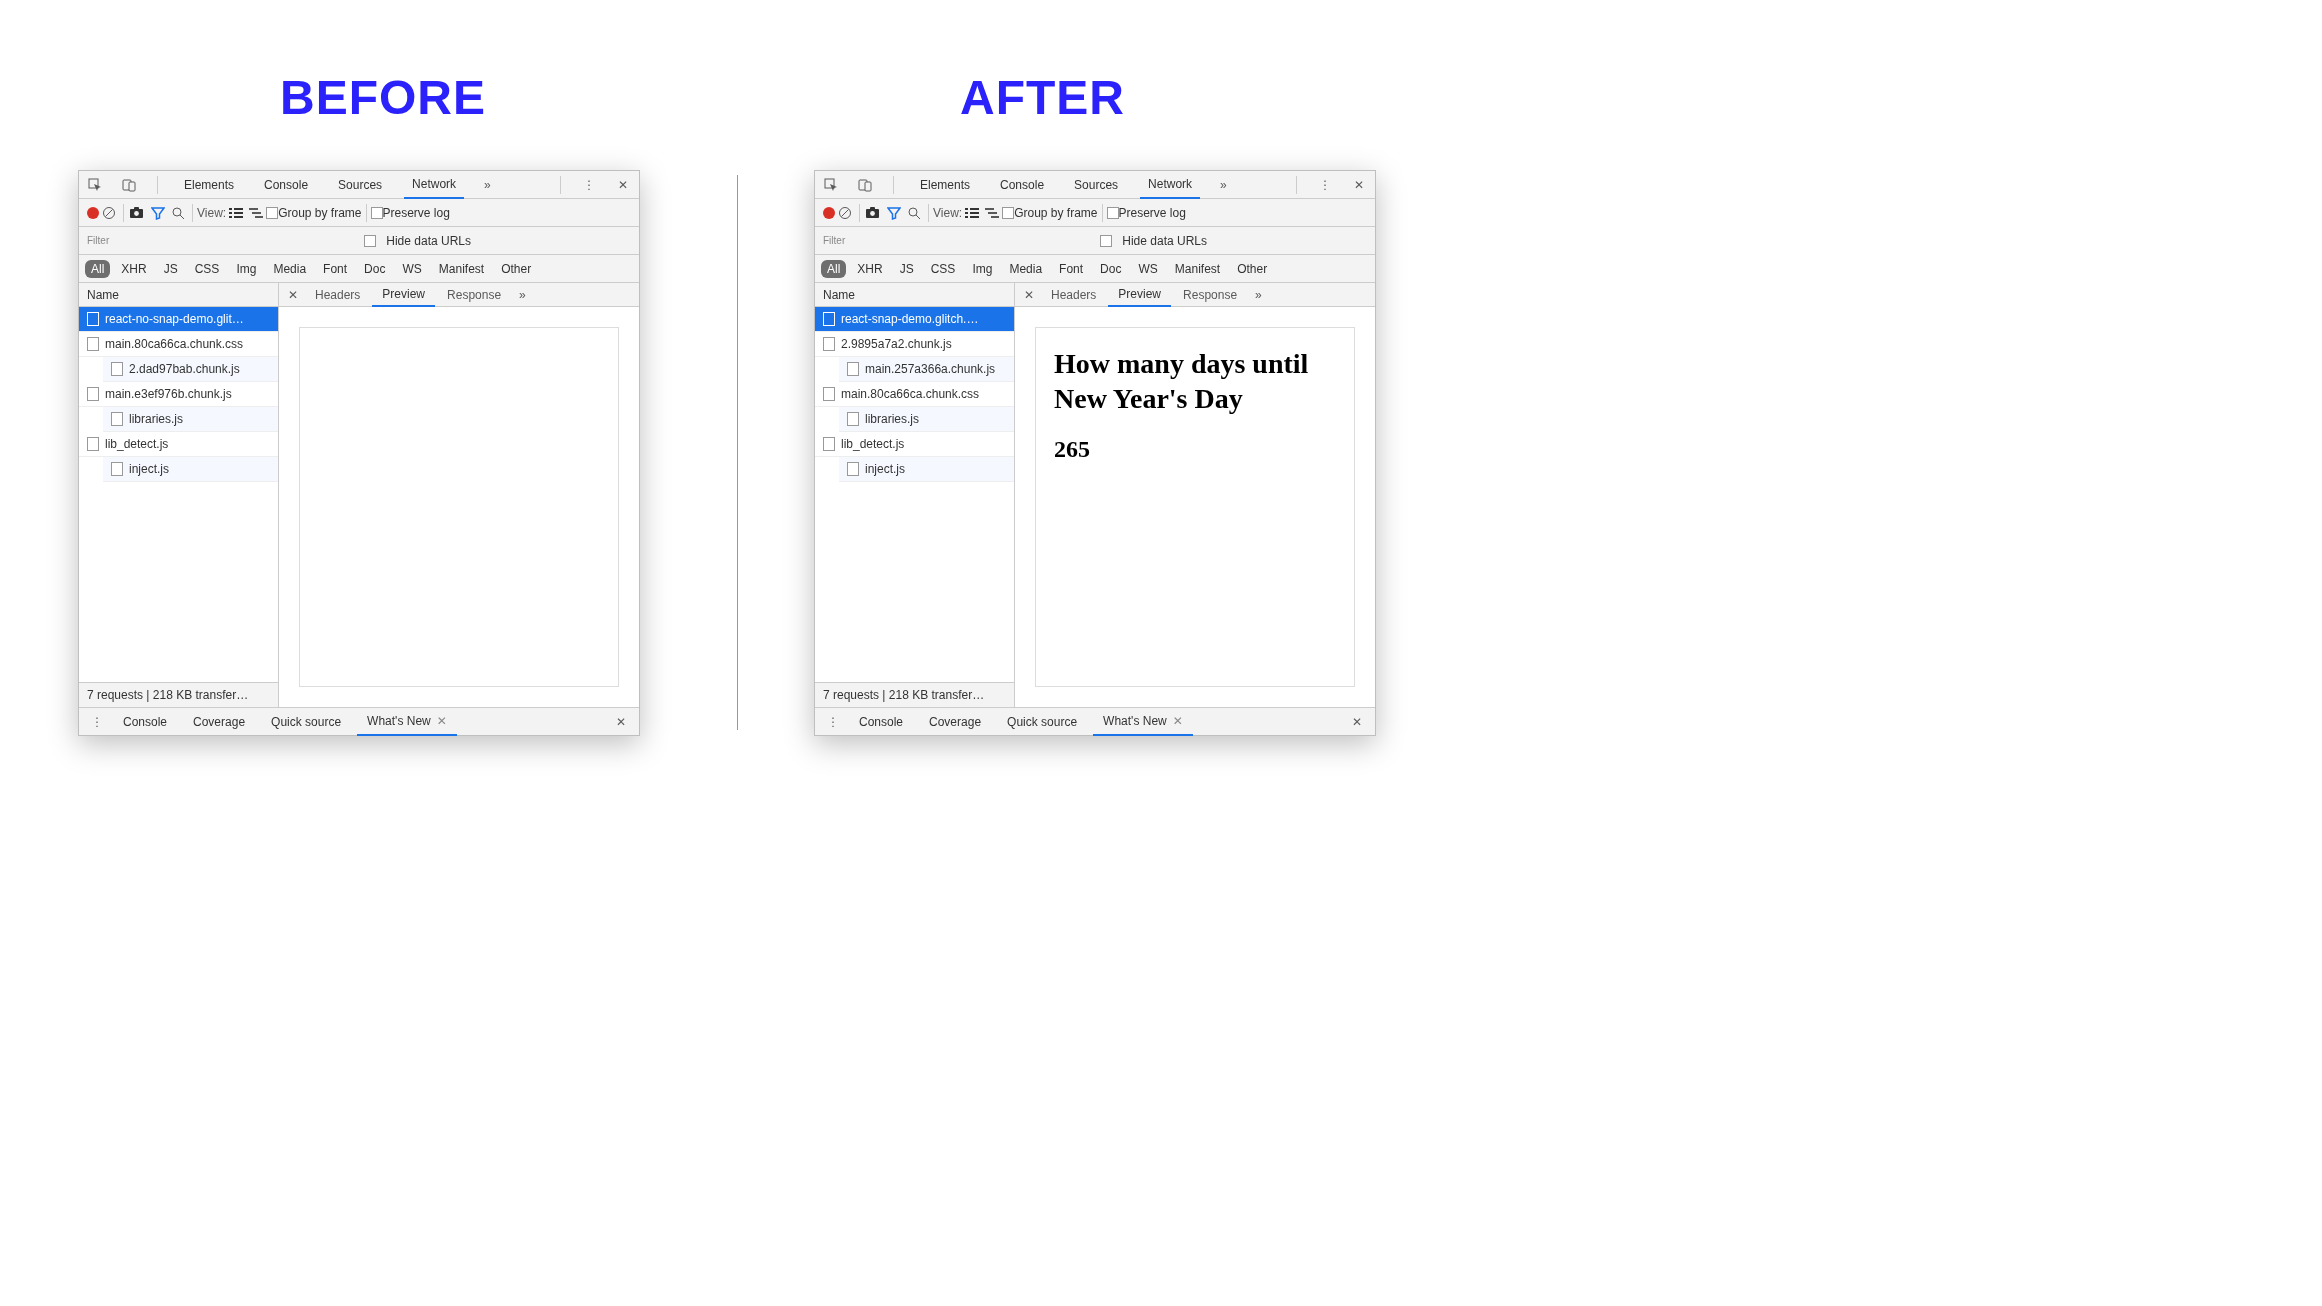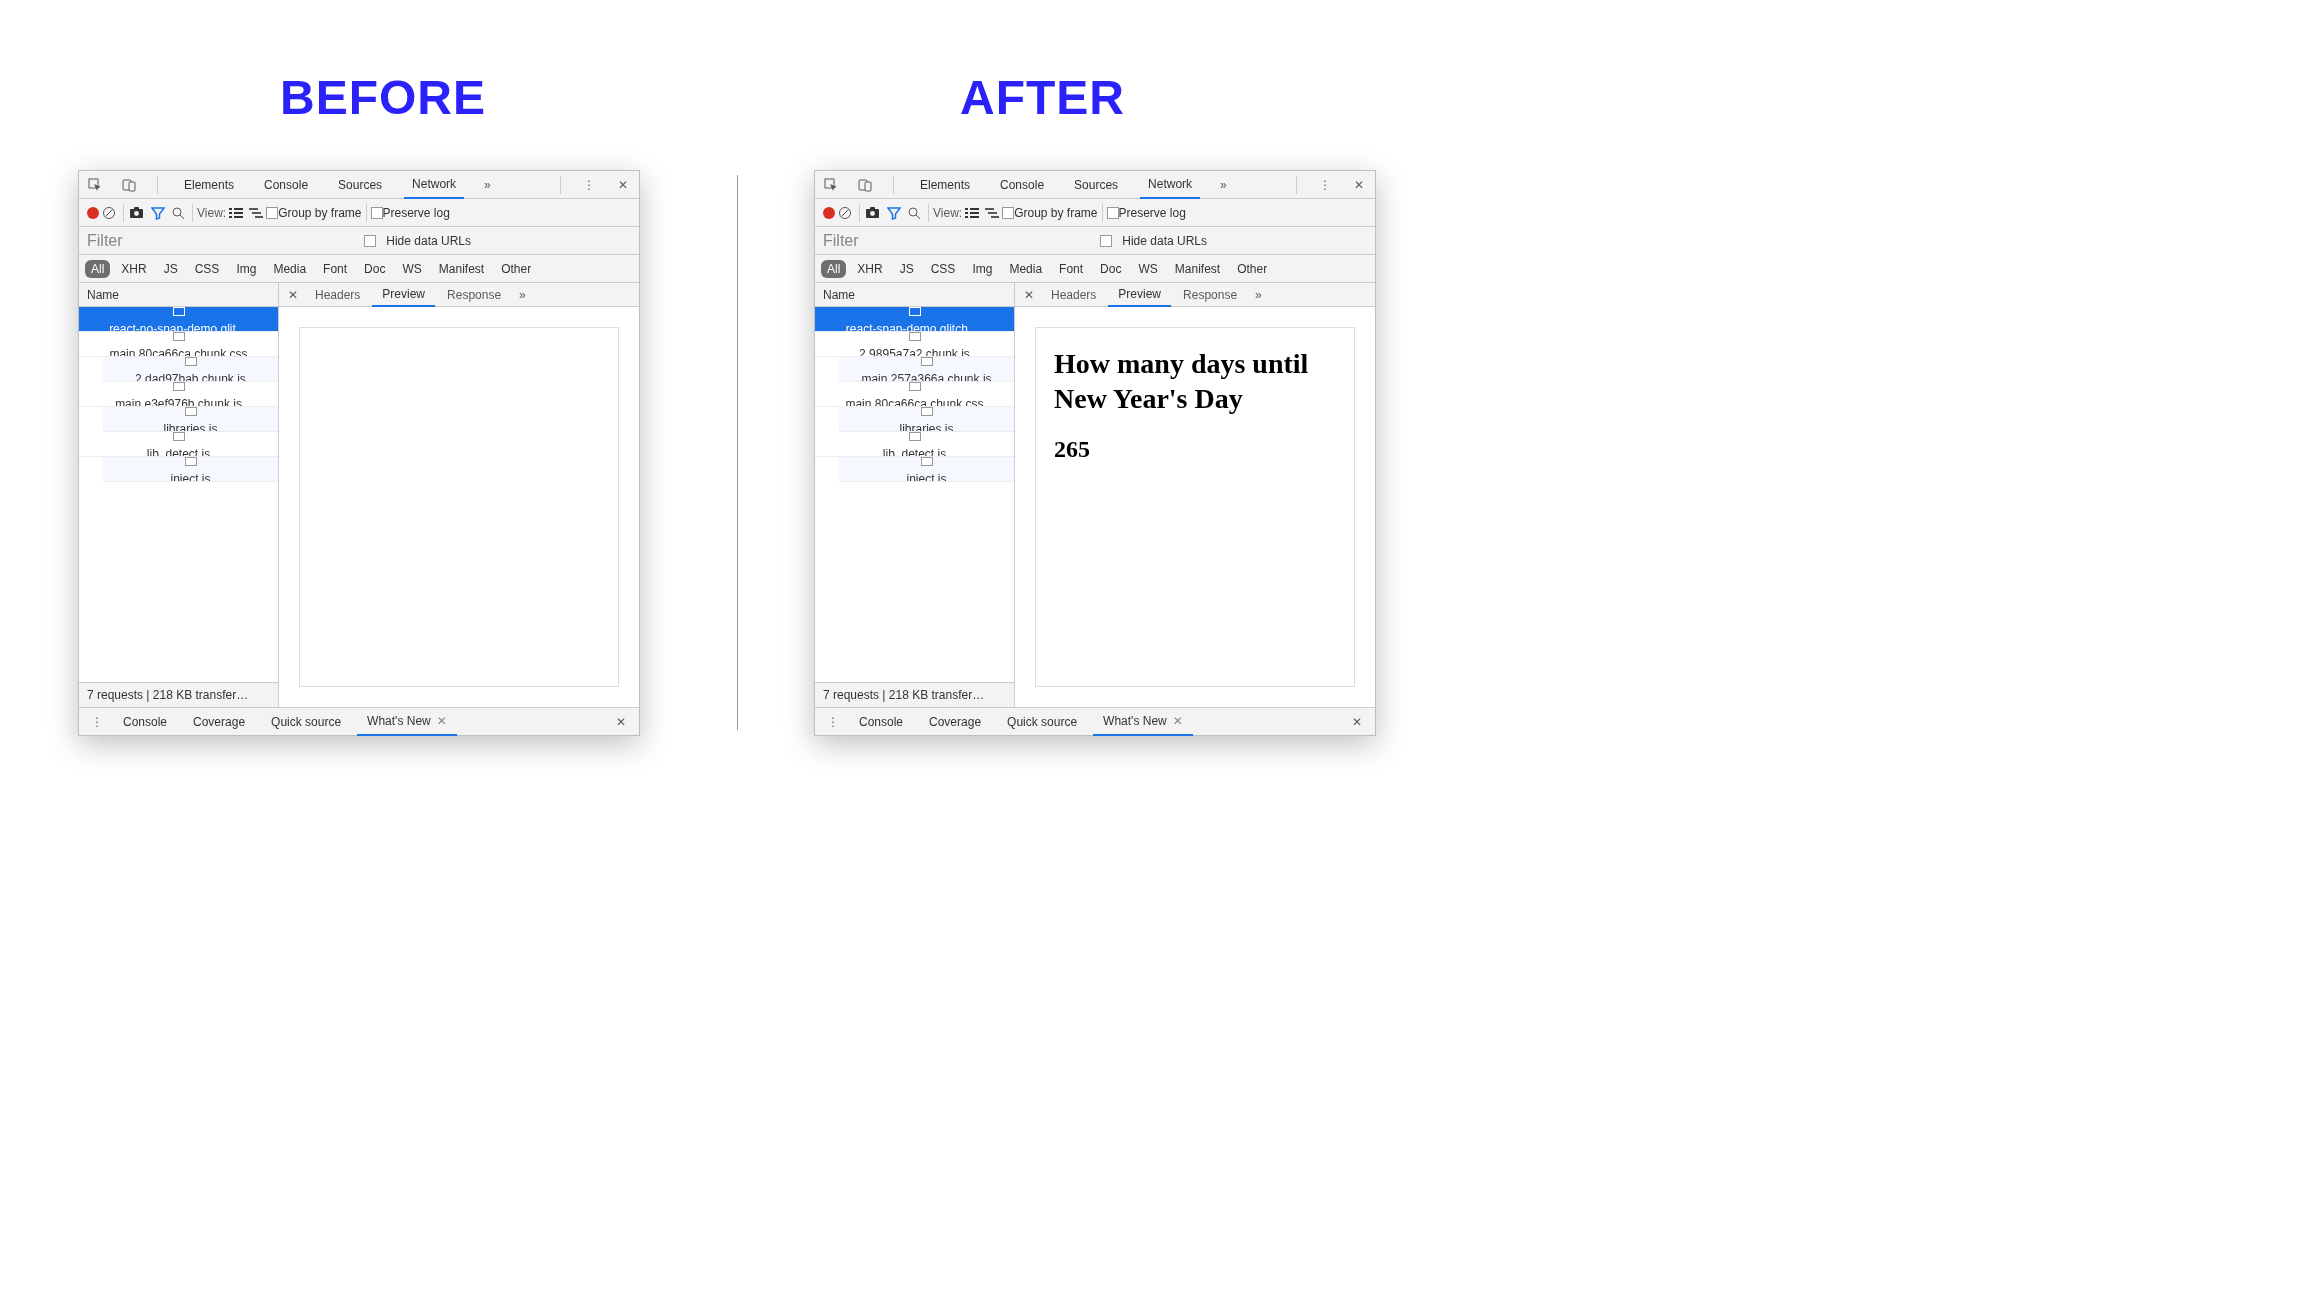--- a/index.html
+++ b/index.html
@@ -73,39 +73,39 @@
   .cblabel { color:#333; }
 
   
   .filterbar {
     display:flex; align-items:center;
     height:28px; padding:0 8px; gap:10px;
     border-bottom:1px solid #ccc;
   }
   .filterinput {
     border:none; background:transparent; width:180px; padding:2px 0;
-    font-size:16px; color:#0c4a6e;
+    font-size:10px; color:#0c4a6e;
   }
   .filterinput::placeholder { color:#888; }
 
   
   .typebar {
     display:flex; align-items:center;
     height:28px; padding:0 6px; gap:5px;
     border-bottom:1px solid #ccc;
     color:#333;
   }
   .chip { padding:2px 6px; border-radius:6px; }
   .chip.active { background:#6e6e6e; color:#fff; }
 
   
   .body { flex:1; display:flex; background:#fff; overflow:hidden; }
   .reqlist { width:200px; border-right:1px solid #ccc; display:flex; flex-direction:column; background:#fff; }
   .reqhead { height:24px; display:flex; align-items:center; padding:0 8px; border-bottom:1px solid #ccc; background:#f3f3f3; font-weight:500; }
-  .reqrow { height:25px; display:flex; align-items:center; padding:0 8px; gap:6px; border-bottom:1px solid #eee; overflow:hidden; white-space:nowrap; text-overflow:ellipsis;flex-direction:column; }
+  .reqrow { height:25px; display:flex; align-items:center; padding:0 8px; gap:6px; border-bottom:1px solid #eee; overflow:hidden; white-space:nowrap; text-overflow:ellipsis; }
   .reqrow.alt { background:#f5f9ff;margin-left:24px; }
   .reqrow.sel { background:#1a73e8; color:#fff; }
   .ficon { width:12px;height:14px;border:1px solid #999;background:#fff; }
   .reqrow.sel .ficon { border-color:#fff; background:transparent; }
   .reqname{ overflow:hidden; text-overflow:ellipsis; }
 
   .detail { flex:1; display:flex; flex-direction:column; }
   .dtabs { height:24px; display:flex; align-items:center; padding:0 4px; border-bottom:1px solid #ccc; background:#f3f3f3; gap:2px; }
   .dtab { padding:0 10px; height:24px; display:flex; align-items:center; color:#5a5a5a; }
   .dtab.active { color:#333; border-bottom:2px solid #1a73e8; }

